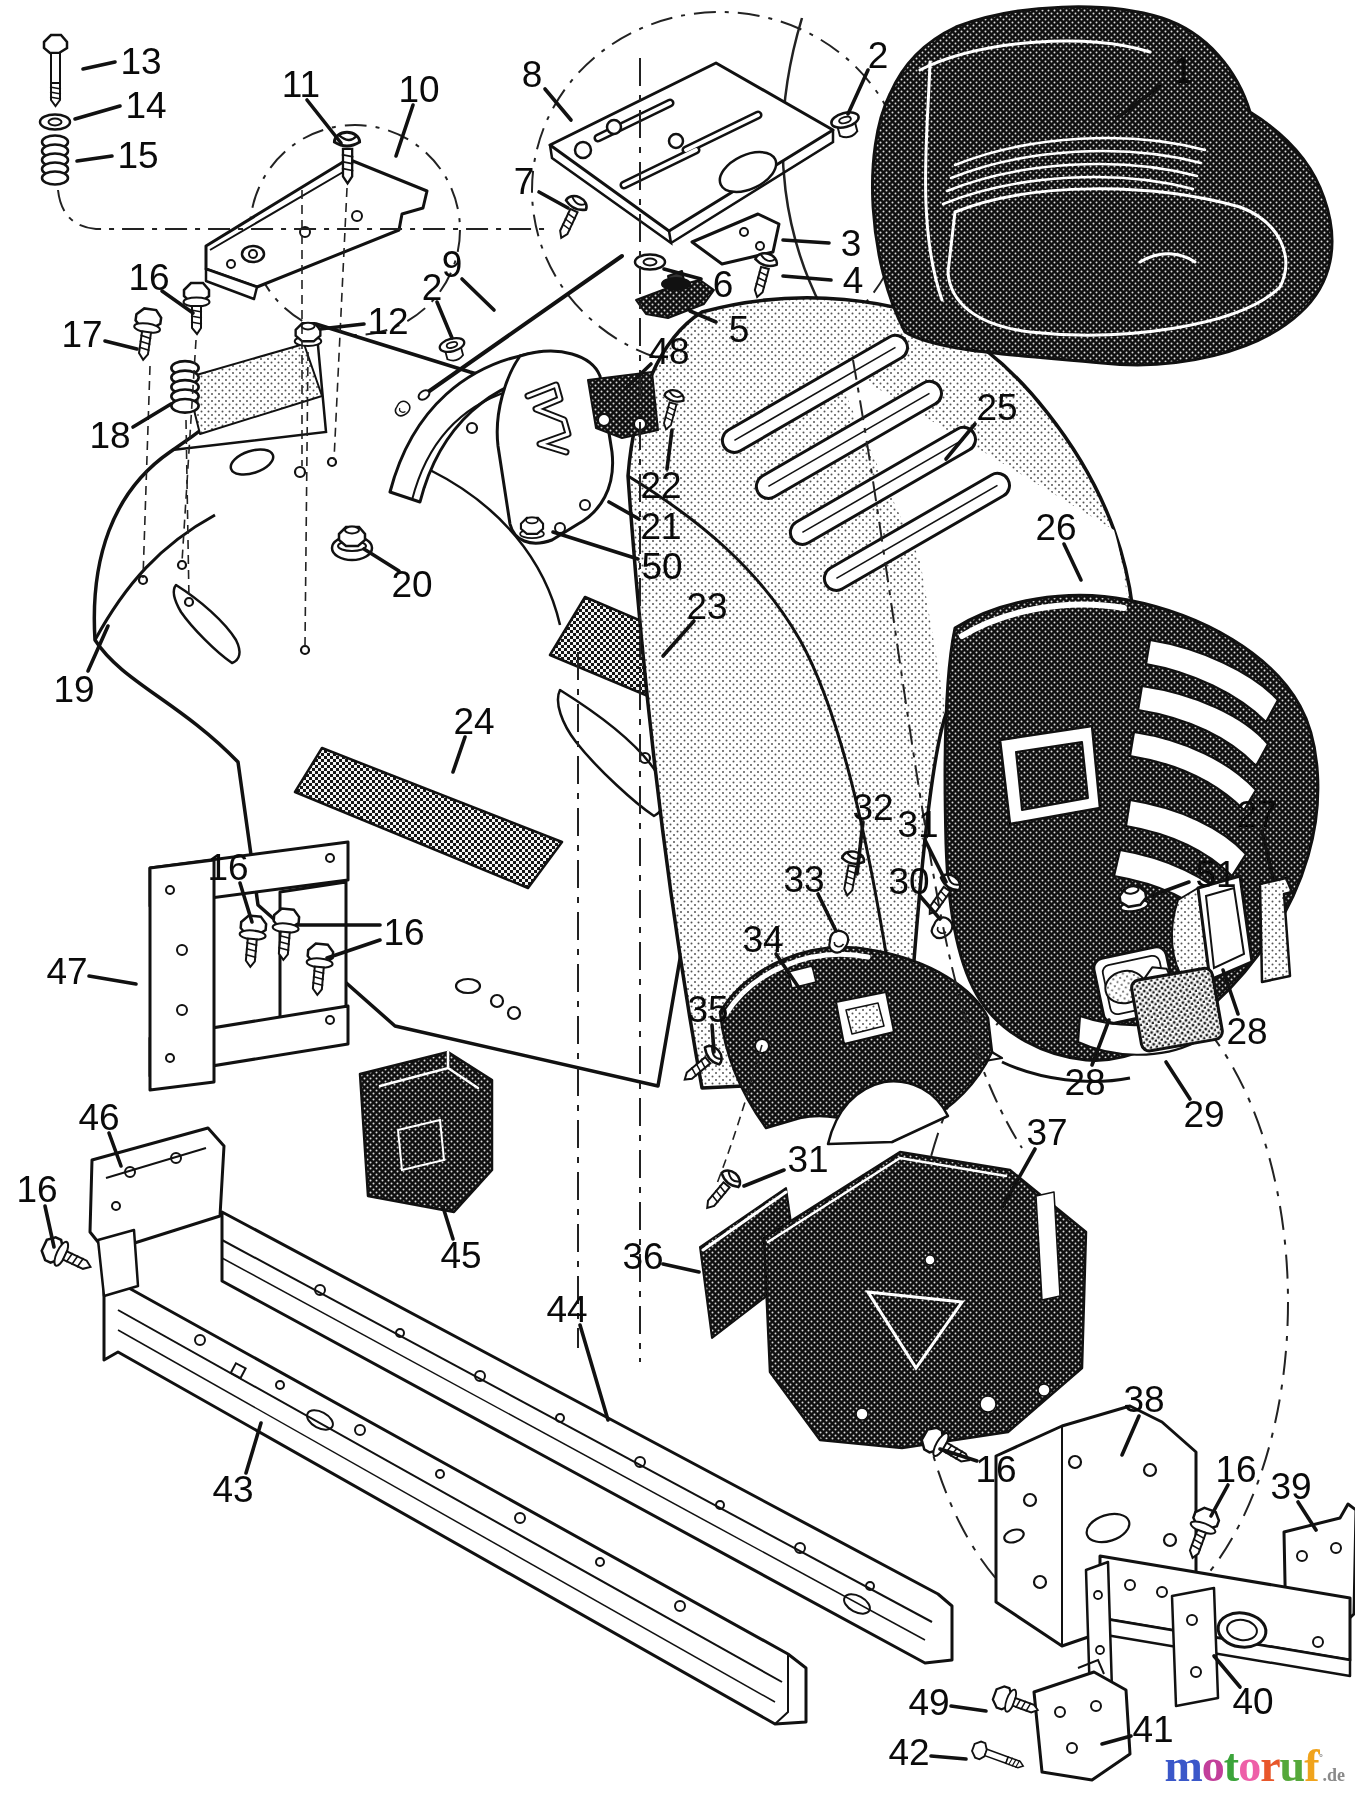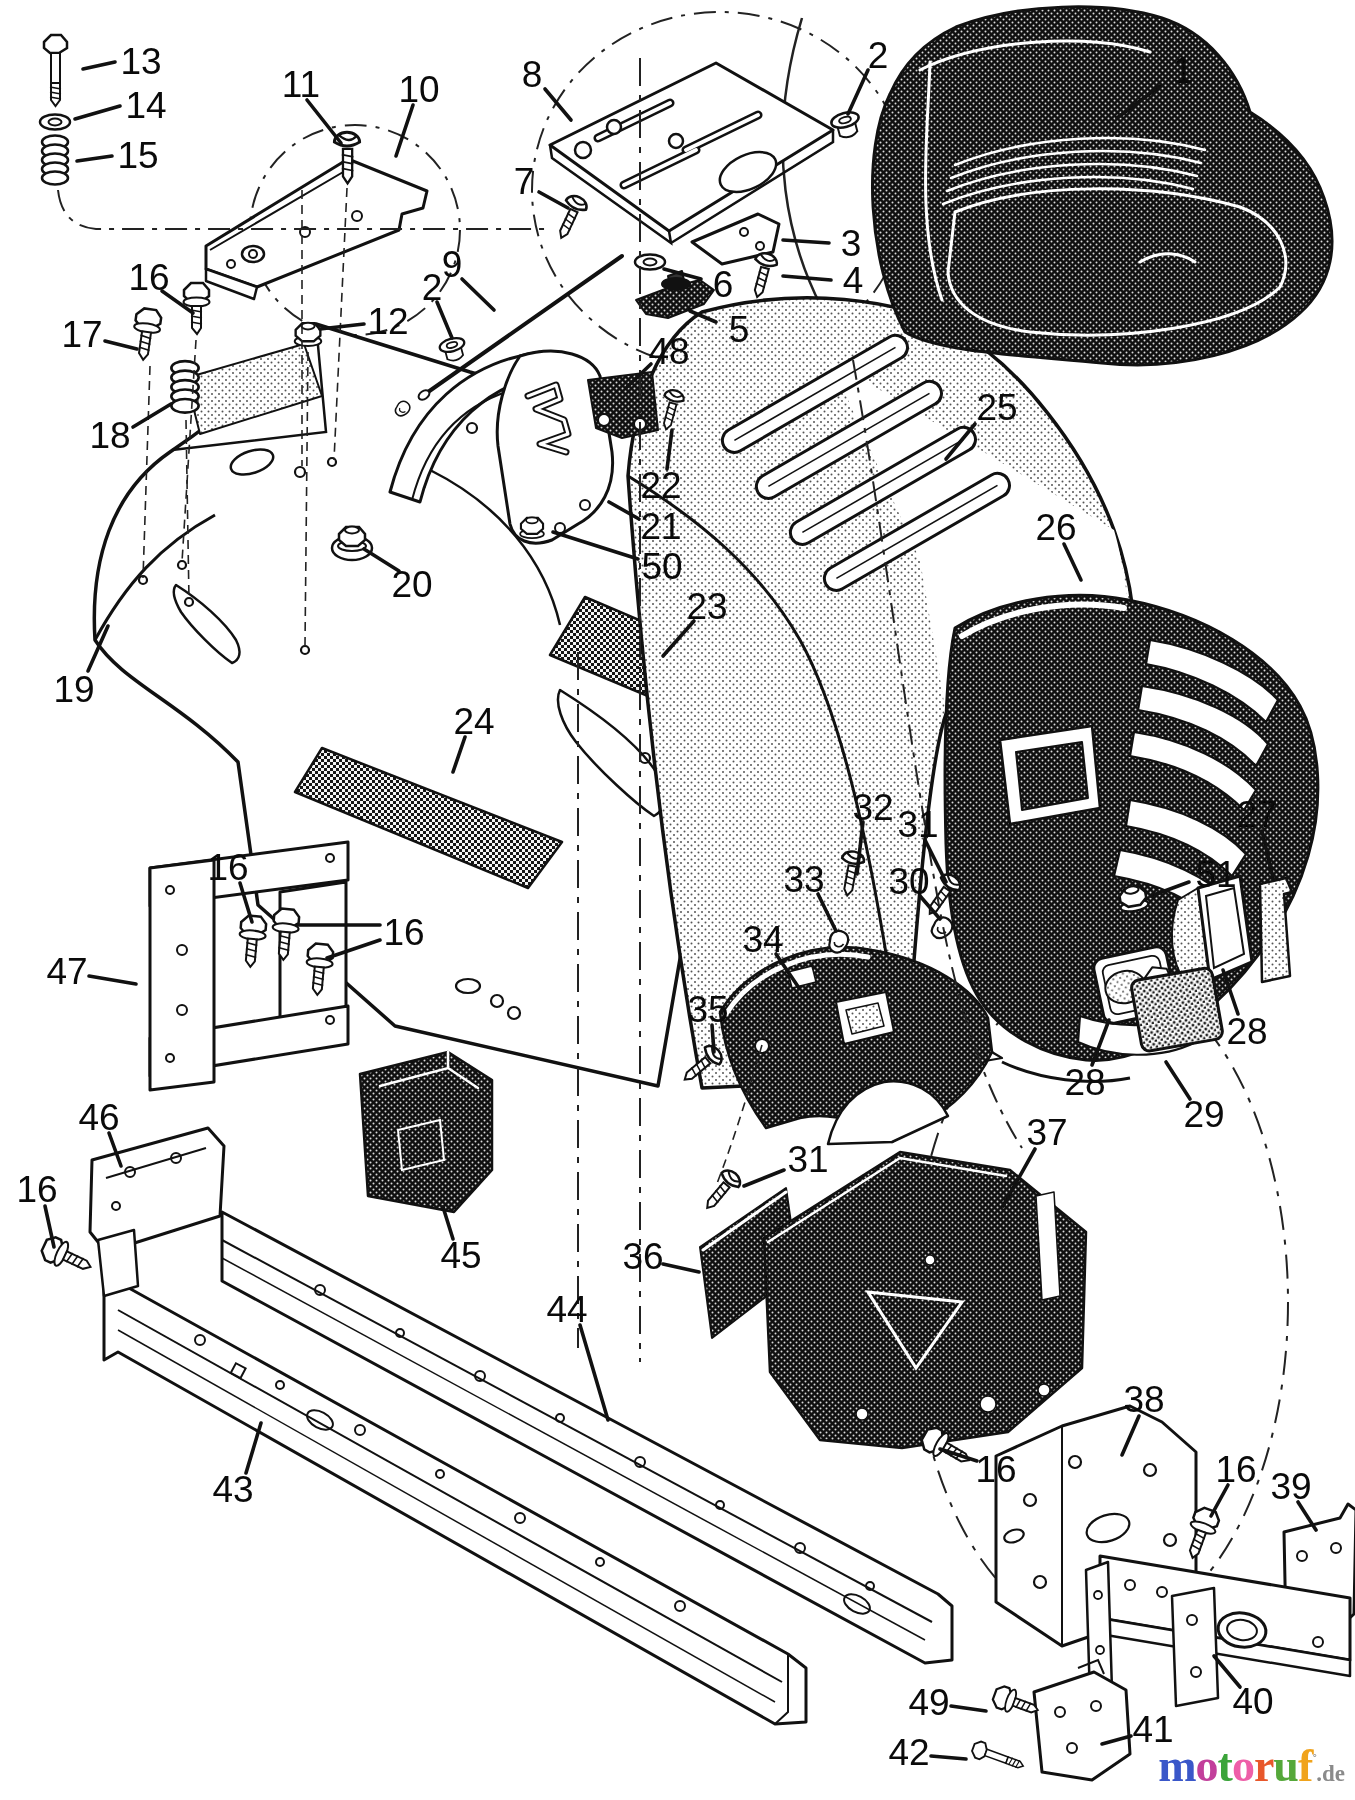--- a/index.html
+++ b/index.html
@@ -5,21 +5,21 @@
   html,body{margin:0;padding:0;background:#e8e8e8;}
   .canvas{position:relative;width:1355px;height:1800px;background:#ffffff;margin:0 auto;overflow:hidden;
           font-family:"Liberation Sans",sans-serif;}
   .canvas svg{position:absolute;left:0;top:0;}
   .part{stroke:#111;stroke-linejoin:round;stroke-linecap:round;}
   .wline{stroke:#fff;fill:none;stroke-linecap:round;}
   .thin{stroke:#111;fill:none;}
   .callout-text{font-family:"Liberation Sans",sans-serif;font-size:37px;fill:#0a0a0a;}
   .watermark{position:absolute;right:10px;bottom:8px;font-family:"Liberation Serif",serif;
              font-weight:700;font-size:46px;letter-spacing:-1px;white-space:nowrap;}
-  .watermark .suffix{font-size:23px;font-weight:700;letter-spacing:0;}
+  .watermark .suffix{font-size:18px;font-weight:700;letter-spacing:0;}
   .watermark .mark{font-size:15px;vertical-align:super;}
 </style>
 </head>
 <body>
 
 <div class="canvas">
 <svg width="1355" height="1800" viewBox="0 0 1355 1800">
   <defs>
     <pattern id="dotsDark" width="6" height="6" patternUnits="userSpaceOnUse">
       <rect width="6" height="6" fill="#101010"></rect>

